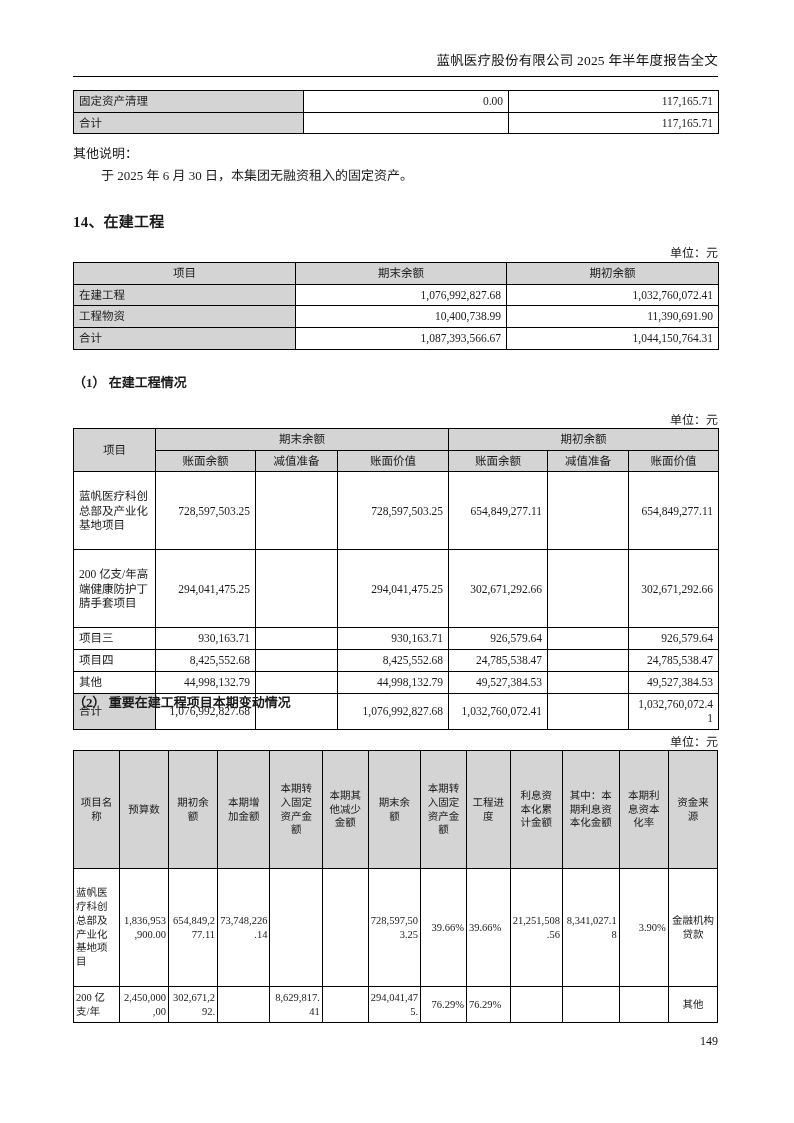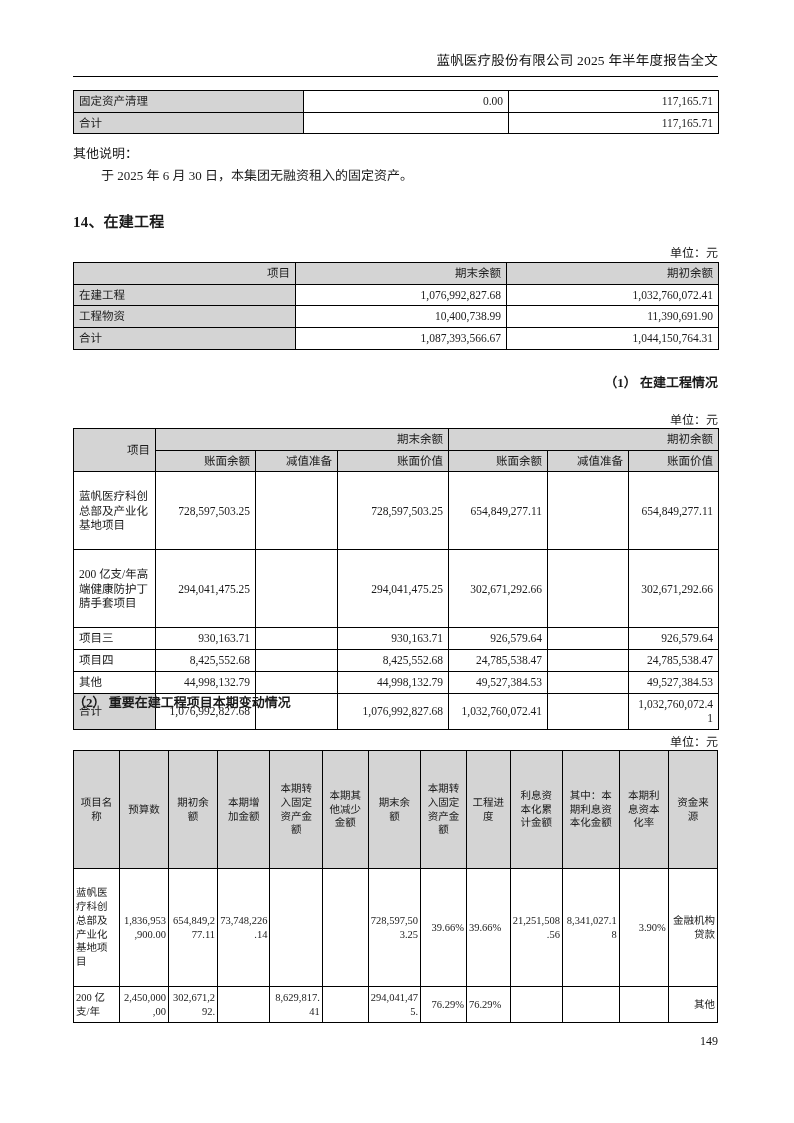--- a/index.html
+++ b/index.html
@@ -61,21 +61,21 @@
   }
   table.doc-table td, table.doc-table th {
     border: 1px solid #000;
     padding: 3px 5px;
     vertical-align: middle;
     font-weight: normal;
     word-wrap: break-word;
     overflow-wrap: anywhere;
   }
   .shade  { background: #d4d4d4; }
-  .c  { text-align: right; }
+  .c  { text-align: center; }
   .r  { text-align: right; }
   .l  { text-align: left; margin-left: 8px; }
 
   
   .para {
     font-size: 13px;
     line-height: 1.5;
   }
   .para-indent { text-indent: 28px; }
   .sec-title {
@@ -177,21 +177,21 @@
         </tr>
         <tr>
           <td class="shade l">合计</td>
           <td class="r">1,087,393,566.67</td>
           <td class="r">1,044,150,764.31</td>
         </tr>
       </tbody>
     </table>
   </div>
 
-  <div class="content sub-title" style="top:372px;text-align:right;">（1） 在建工程情况</div>
+  <div class="content sub-title" style="top:372px;">（1） 在建工程情况</div>
   <div class="content unit-line" style="top:410px;">单位：元</div>
 
   <div class="content" style="top:428px;">
     <table class="doc-table">
       <colgroup>
         <col style="width:82px">
         <col style="width:100px">
         <col style="width:82px">
         <col style="width:111px">
         <col style="width:99px">

